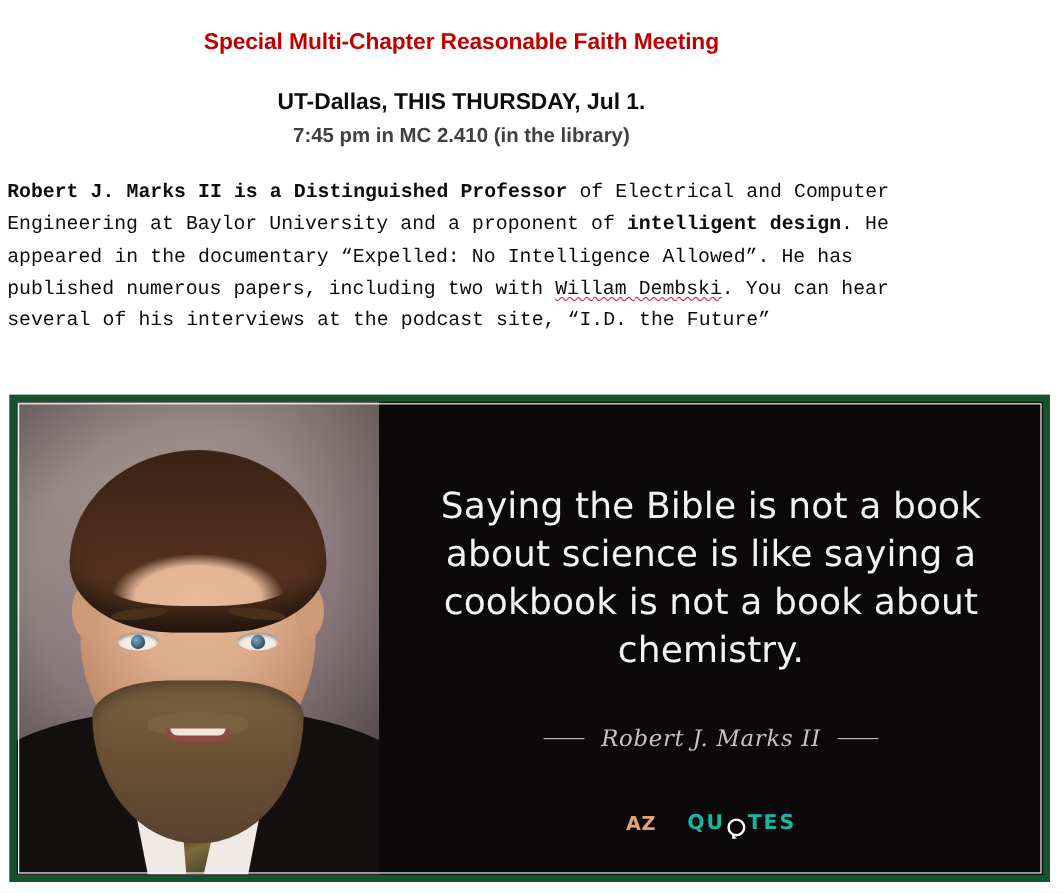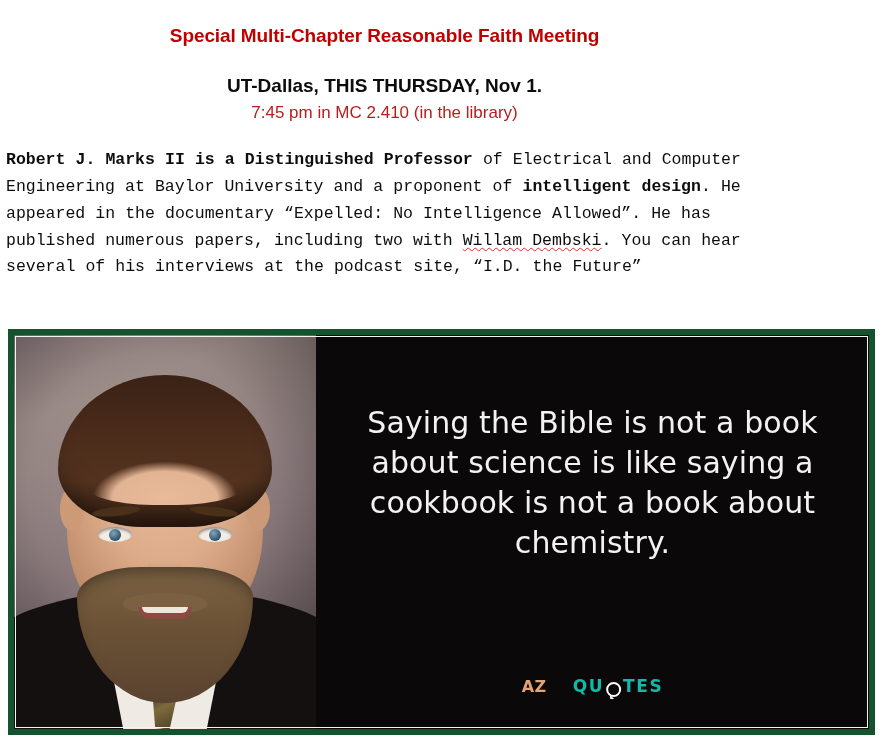--- a/index.html
+++ b/index.html
@@ -39,23 +39,23 @@
     text-align: center;
     font-weight: bold;
     font-size: 19px;
     color: #0d0d0d;
     line-height: 1.1;
     padding-top: 29px;
   }
 
   .subhead2 {
     text-align: center;
-    font-weight: normal;
+    font-weight: bold;
     font-size: 17px;
-    color: #b91c1c;
+    color: #404040;
     line-height: 1.1;
     padding-top: 7px;
   }
 
   .speaker {
     text-align: center;
     font-weight: bold;
     font-size: 19px;
     color: #0d0d0d;
     line-height: 1.1;
@@ -326,21 +326,21 @@
     border-bottom: 0;
   }
 </style>
 </head>
 <body>
 
 <div class="doc">
 
   <div class="headline">Special Multi-Chapter Reasonable Faith Meeting</div>
 
-  <div class="subhead">UT-Dallas, THIS THURSDAY, Nov 1.</div>
+  <div class="subhead">UT-Dallas, THIS THURSDAY, Jul 1.</div>
 
   <div class="subhead2">7:45 pm in MC 2.410 (in the library)</div>
 
 
   <p class="bio"><b>Robert J. Marks II is a Distinguished Professor</b><span> of Electrical and Computer Engineering at Baylor University and a proponent of </span><b>intelligent design</b><span>. He appeared in the documentary “Expelled: No Intelligence Allowed”.  He has published numerous papers, including two with </span><span class="misspelled">Willam Dembski</span><span>.  You can hear several of his interviews at the podcast site, “I.D. the Future”</span></p>
 
   <div class="quote-card">
 
     <div class="portrait">
       <div class="vignette"></div>
@@ -358,20 +358,25 @@
       <div class="eye-r"></div>
       <div class="nose"></div>
       <div class="beard"></div>
       <div class="stache"></div>
       <div class="mouth"></div>
     </div>
 
     <div class="quote-side">
       <div class="quote-text">Saying the Bible is not a book about science is like saying a cookbook is not a book about chemistry.</div>
 
+      <div class="attrib">
+        <span class="rule"></span>
+        <span class="name">Robert J. Marks II</span>
+        <span class="rule"></span>
+      </div>
 
       <div class="azq">
         <span class="az">AZ</span>
         <span class="q">
           <span>QU</span>
           <span class="bubble"></span>
           <span>TES</span>
         </span>
       </div>
     </div>

